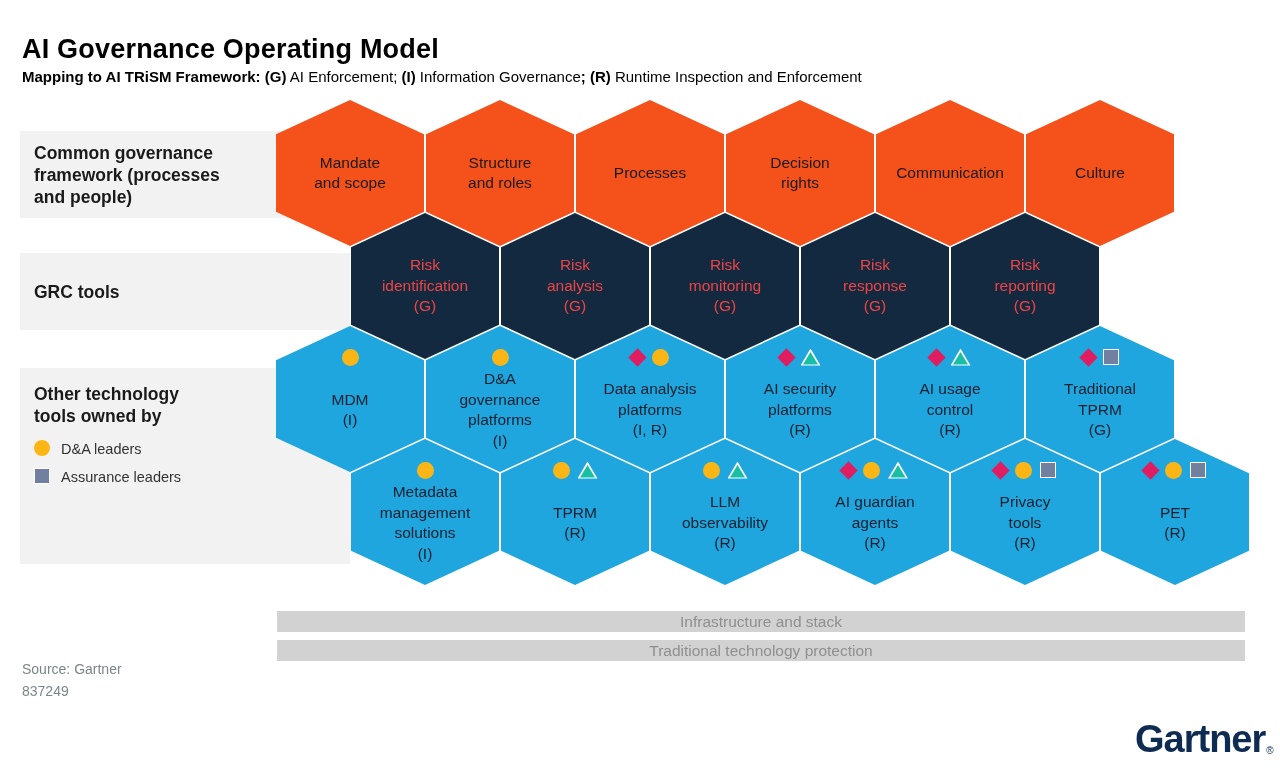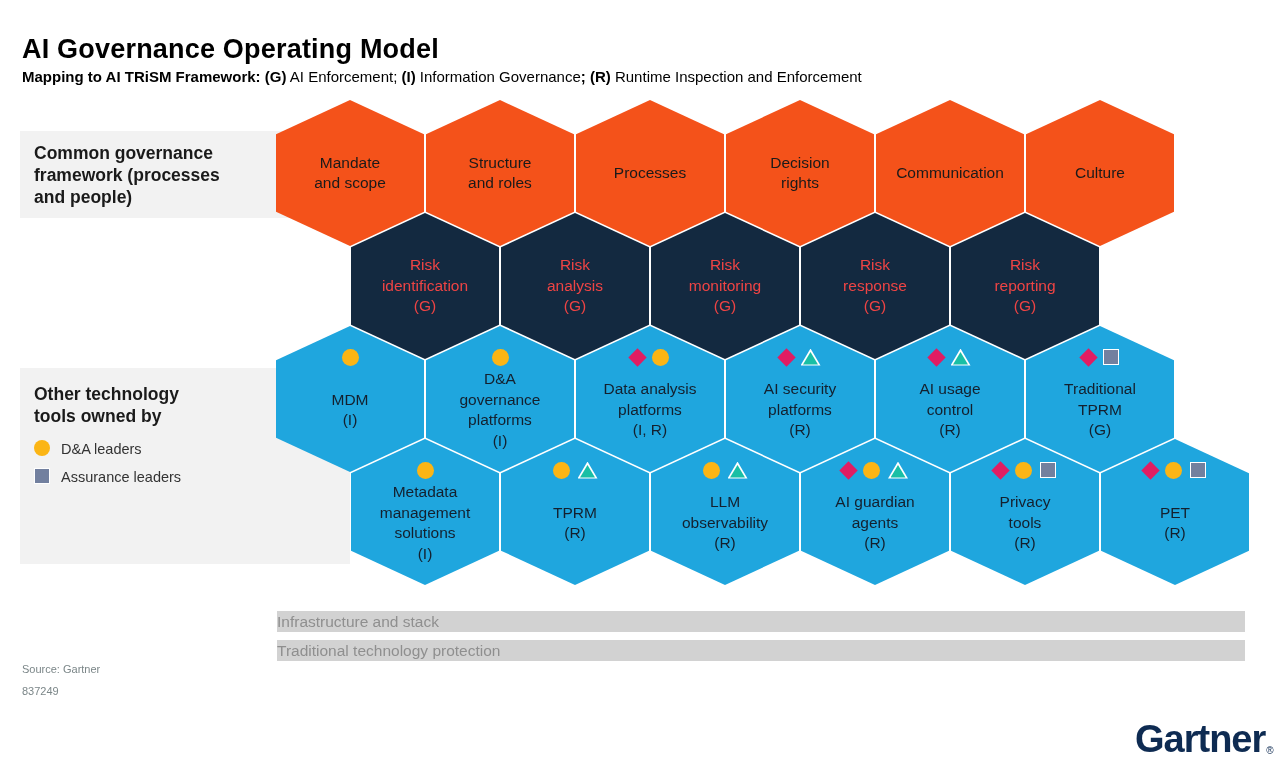--- a/index.html
+++ b/index.html
@@ -33,25 +33,25 @@
   .mk-circle{width:17px;height:17px;border-radius:50%;background:var(--marker_yellow);}
   .mk-diamond{width:13px;height:13px;background:var(--marker_pink);transform:rotate(45deg);}
   .mk-square{width:14px;height:14px;background:var(--marker_blue_gray);border:1.5px solid #fff;}
   .mk-triangle{position:relative;width:20px;height:17px;background:#fff;clip-path:polygon(50% 0%,100% 100%,0% 100%);}
   .mk-triangle::after{content:"";position:absolute;left:2.5px;top:3.5px;width:15px;height:12.5px;background:var(--marker_teal);clip-path:polygon(50% 0%,100% 100%,0% 100%);}
   .legend .mk-circle{width:16px;height:16px;}
   .legend .mk-diamond{width:12px;height:12px;}
   .legend .mk-triangle{width:18px;height:15px;background:transparent;}
   .legend .mk-triangle::after{left:0;top:0;width:18px;height:15px;}
 
-  .bar{position:absolute;left:277px;width:968px;height:21px;background:var(--bar_gray);display:flex;align-items:center;font-size:15.5px;color:var(--bar_text);z-index:0;}
+  .bar{position:absolute;left:277px;width:968px;height:21px;background:var(--bar_gray);display:flex;align-items:center;justify-content:center;font-size:15.5px;color:var(--bar_text);z-index:0;}
   .bar1{top:611px;}
   .bar2{top:640px;}
 
-  .source{position:absolute;left:22px;top:658px;font-size:11px;line-height:22px;color:#7b8688;white-space:pre-line;}
+  .source{position:absolute;left:22px;top:658px;font-size:14px;line-height:22px;color:#7b8688;white-space:pre-line;}
 
   .logo{position:absolute;left:1135px;top:718px;font-size:38px;font-weight:bold;color:var(--logo_navy);letter-spacing:-1px;}
   .logo .reg{font-size:10px;font-weight:normal;vertical-align:baseline;position:relative;top:2px;left:1px;}
 </style>
 </head>
 <body>
 
 <div class="canvas">
 
   <h1 class="page-title">AI Governance Operating Model</h1>
@@ -59,20 +59,23 @@
   <div class="subtitle">
     <span class="b">Mapping to AI TRiSM Framework: (G)</span><span> AI Enforcement; </span><span class="b">(I)</span><span> Information Governance</span><span class="b">; (R)</span><span> Runtime Inspection and Enforcement</span>
   </div>
 
   <div class="box box1">
     <div class="box-title">Common governance
 framework (processes
 and people)</div>
   </div>
 
+  <div class="box box2">
+    <div class="box-title">GRC tools</div>
+  </div>
 
   <div class="box box3">
     <div class="box-title">Other technology
 tools owned by</div>
     <div class="legend">
       <div class="legend-item">
         <span><span class="mk mk-circle"></span></span>
         <span>D&amp;A leaders</span>
       </div>
       <div class="legend-item">

